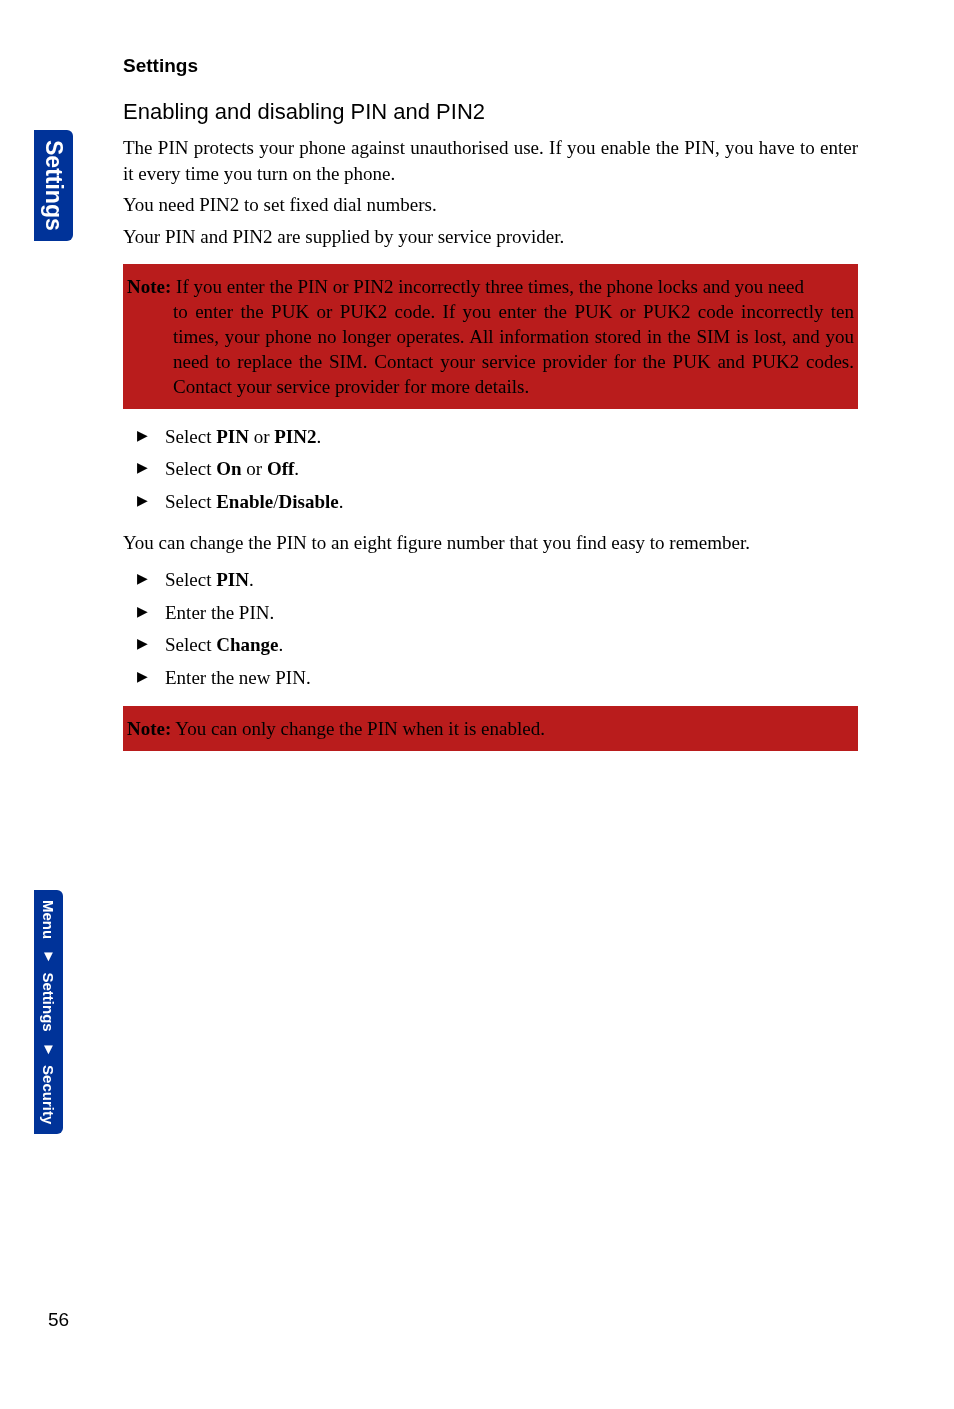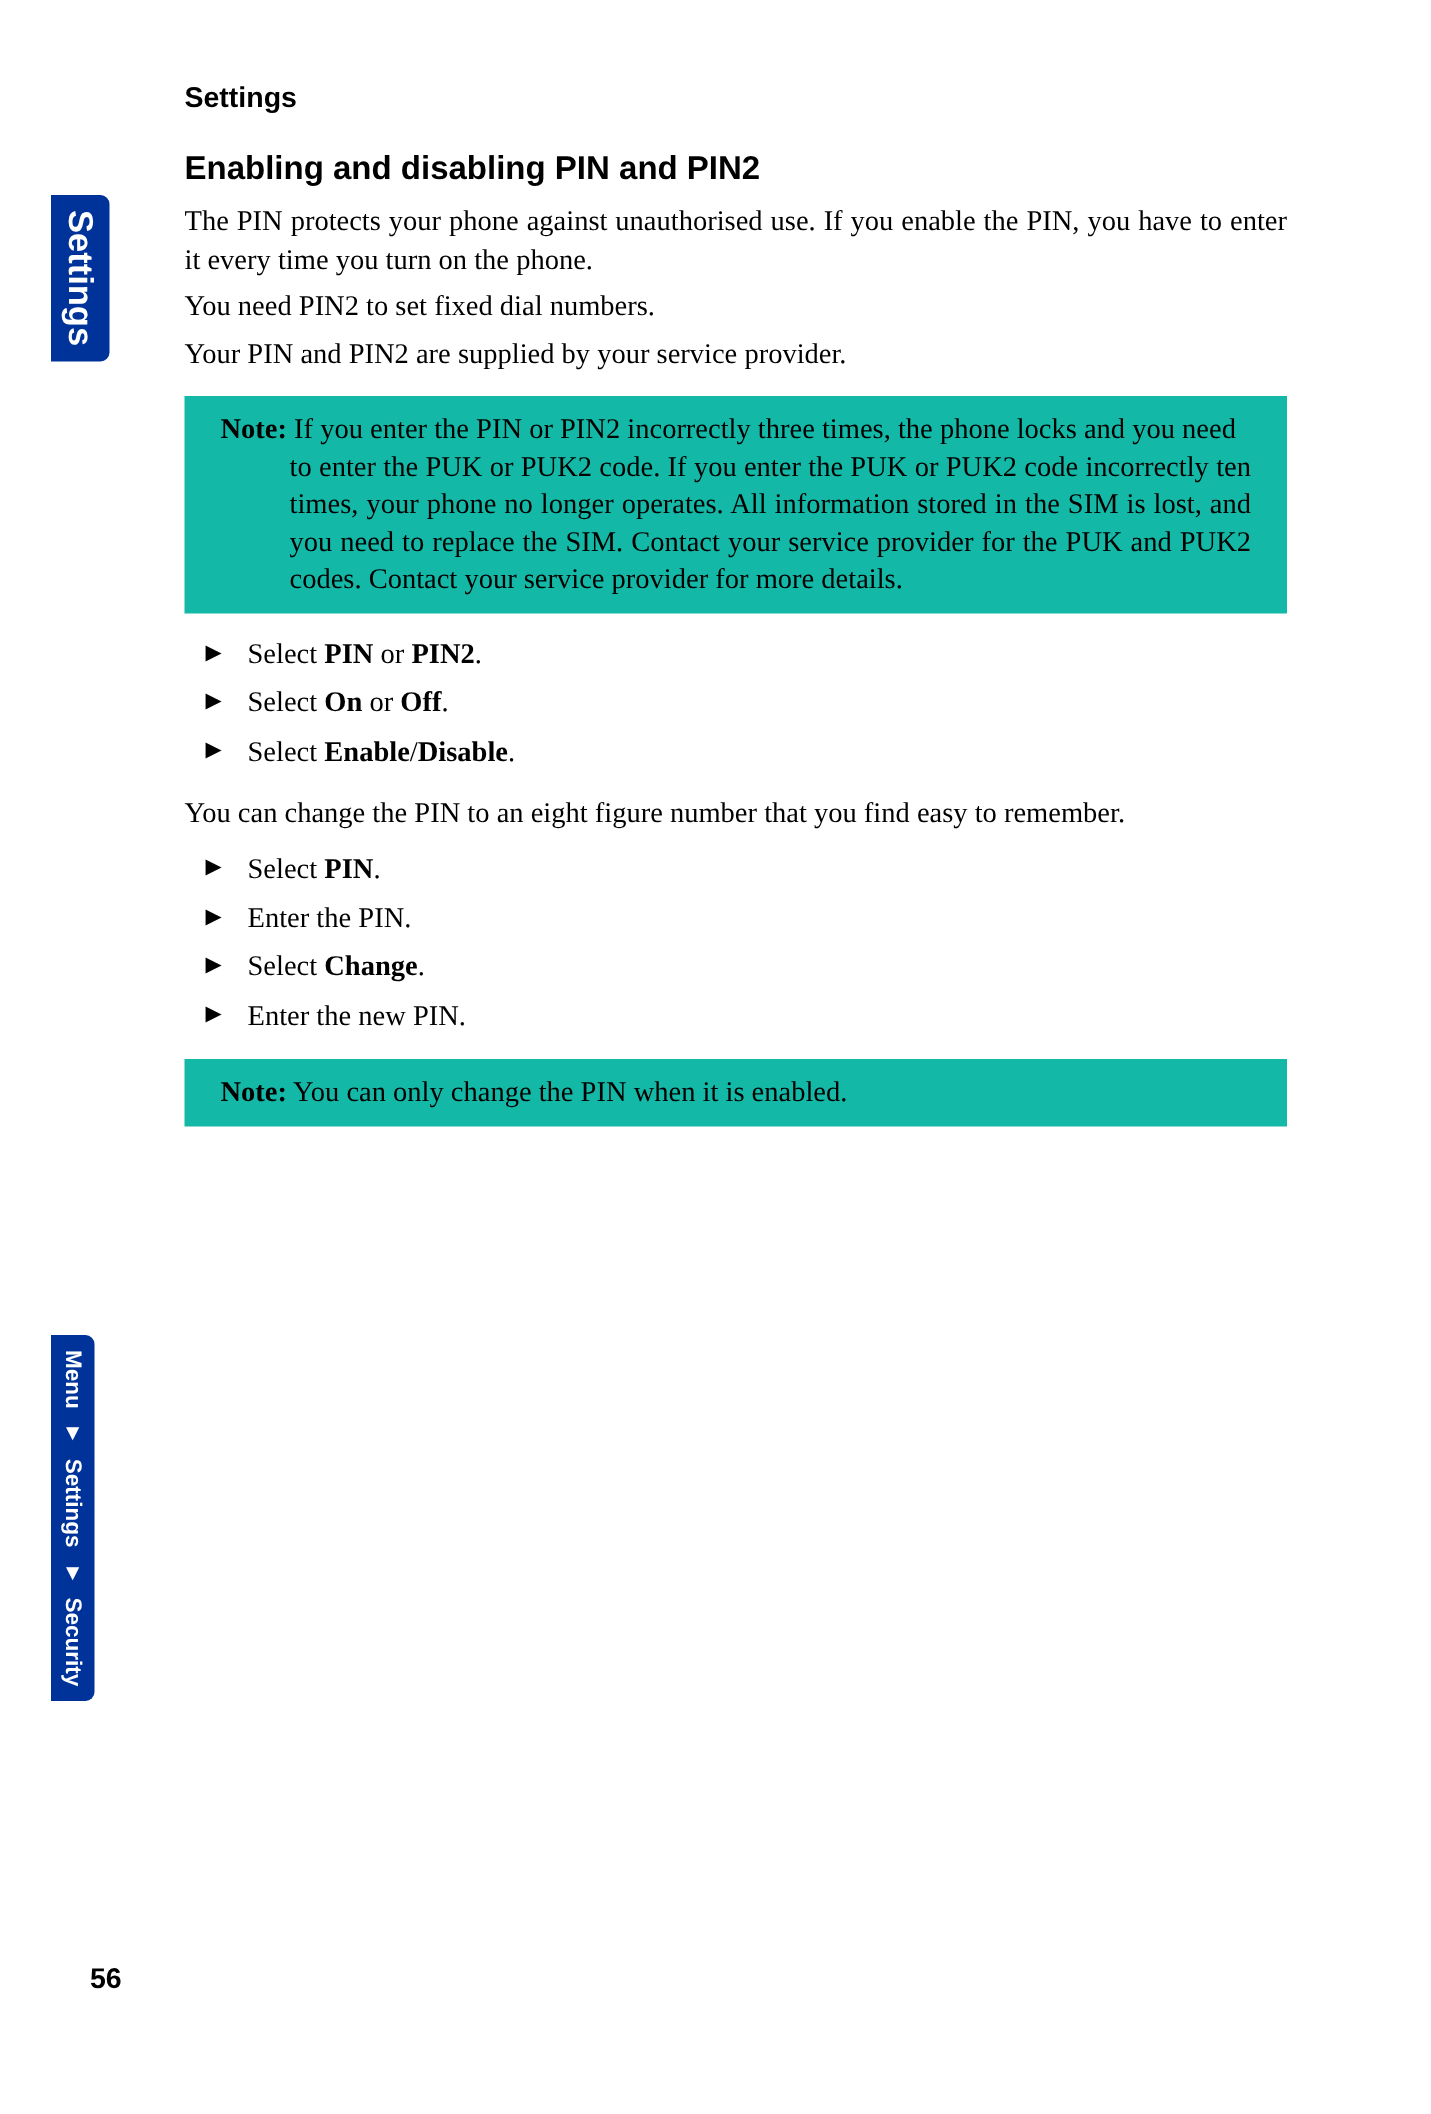--- a/index.html
+++ b/index.html
@@ -47,33 +47,33 @@
     }
     .section-header {
       font-family: Arial, Helvetica, sans-serif;
       font-weight: bold;
       font-size: 19px;
       margin-bottom: 22px;
     }
     .subsection {
       font-family: Arial, Helvetica, sans-serif;
       font-size: 22px;
-      font-weight: bold;
+      font-weight: normal;
       margin-bottom: 10px;
       margin-top: 8px;
     }
     .para {
       font-size: 19px;
       line-height: 1.35;
       margin-bottom: 6px;
       text-align: justify;
     }
     .note-box {
-      background: #14b8a6;
-      padding: 10px 24px;
+      background: #b91c1c;
+      padding: 10px 4px;
       margin: 14px 0;
       font-size: 19px;
       line-height: 1.32;
       text-align: justify;
     }
     .note-label {
       font-weight: bold;
     }
     .note-body-indent {
       display: block;
@@ -95,25 +95,24 @@
     .step-list li::before {
       content: "▶";
       position: absolute;
       left: 0;
       top: 2px;
       font-size: 14px;
       color: #000;
     }
     .page-number {
       position: absolute;
-      left: 60px;
+      left: 48px;
       bottom: 78px;
       font-family: Arial, Helvetica, sans-serif;
       font-size: 19px;
-      font-weight: bold;
     }
     b { font-weight: bold; }
   </style>
 </head>
 <body>
 
 <div class="sidebar-tab sidebar-tab-1">Settings</div>
 
 <div class="sidebar-tab sidebar-tab-2">
   <span>Menu</span>

